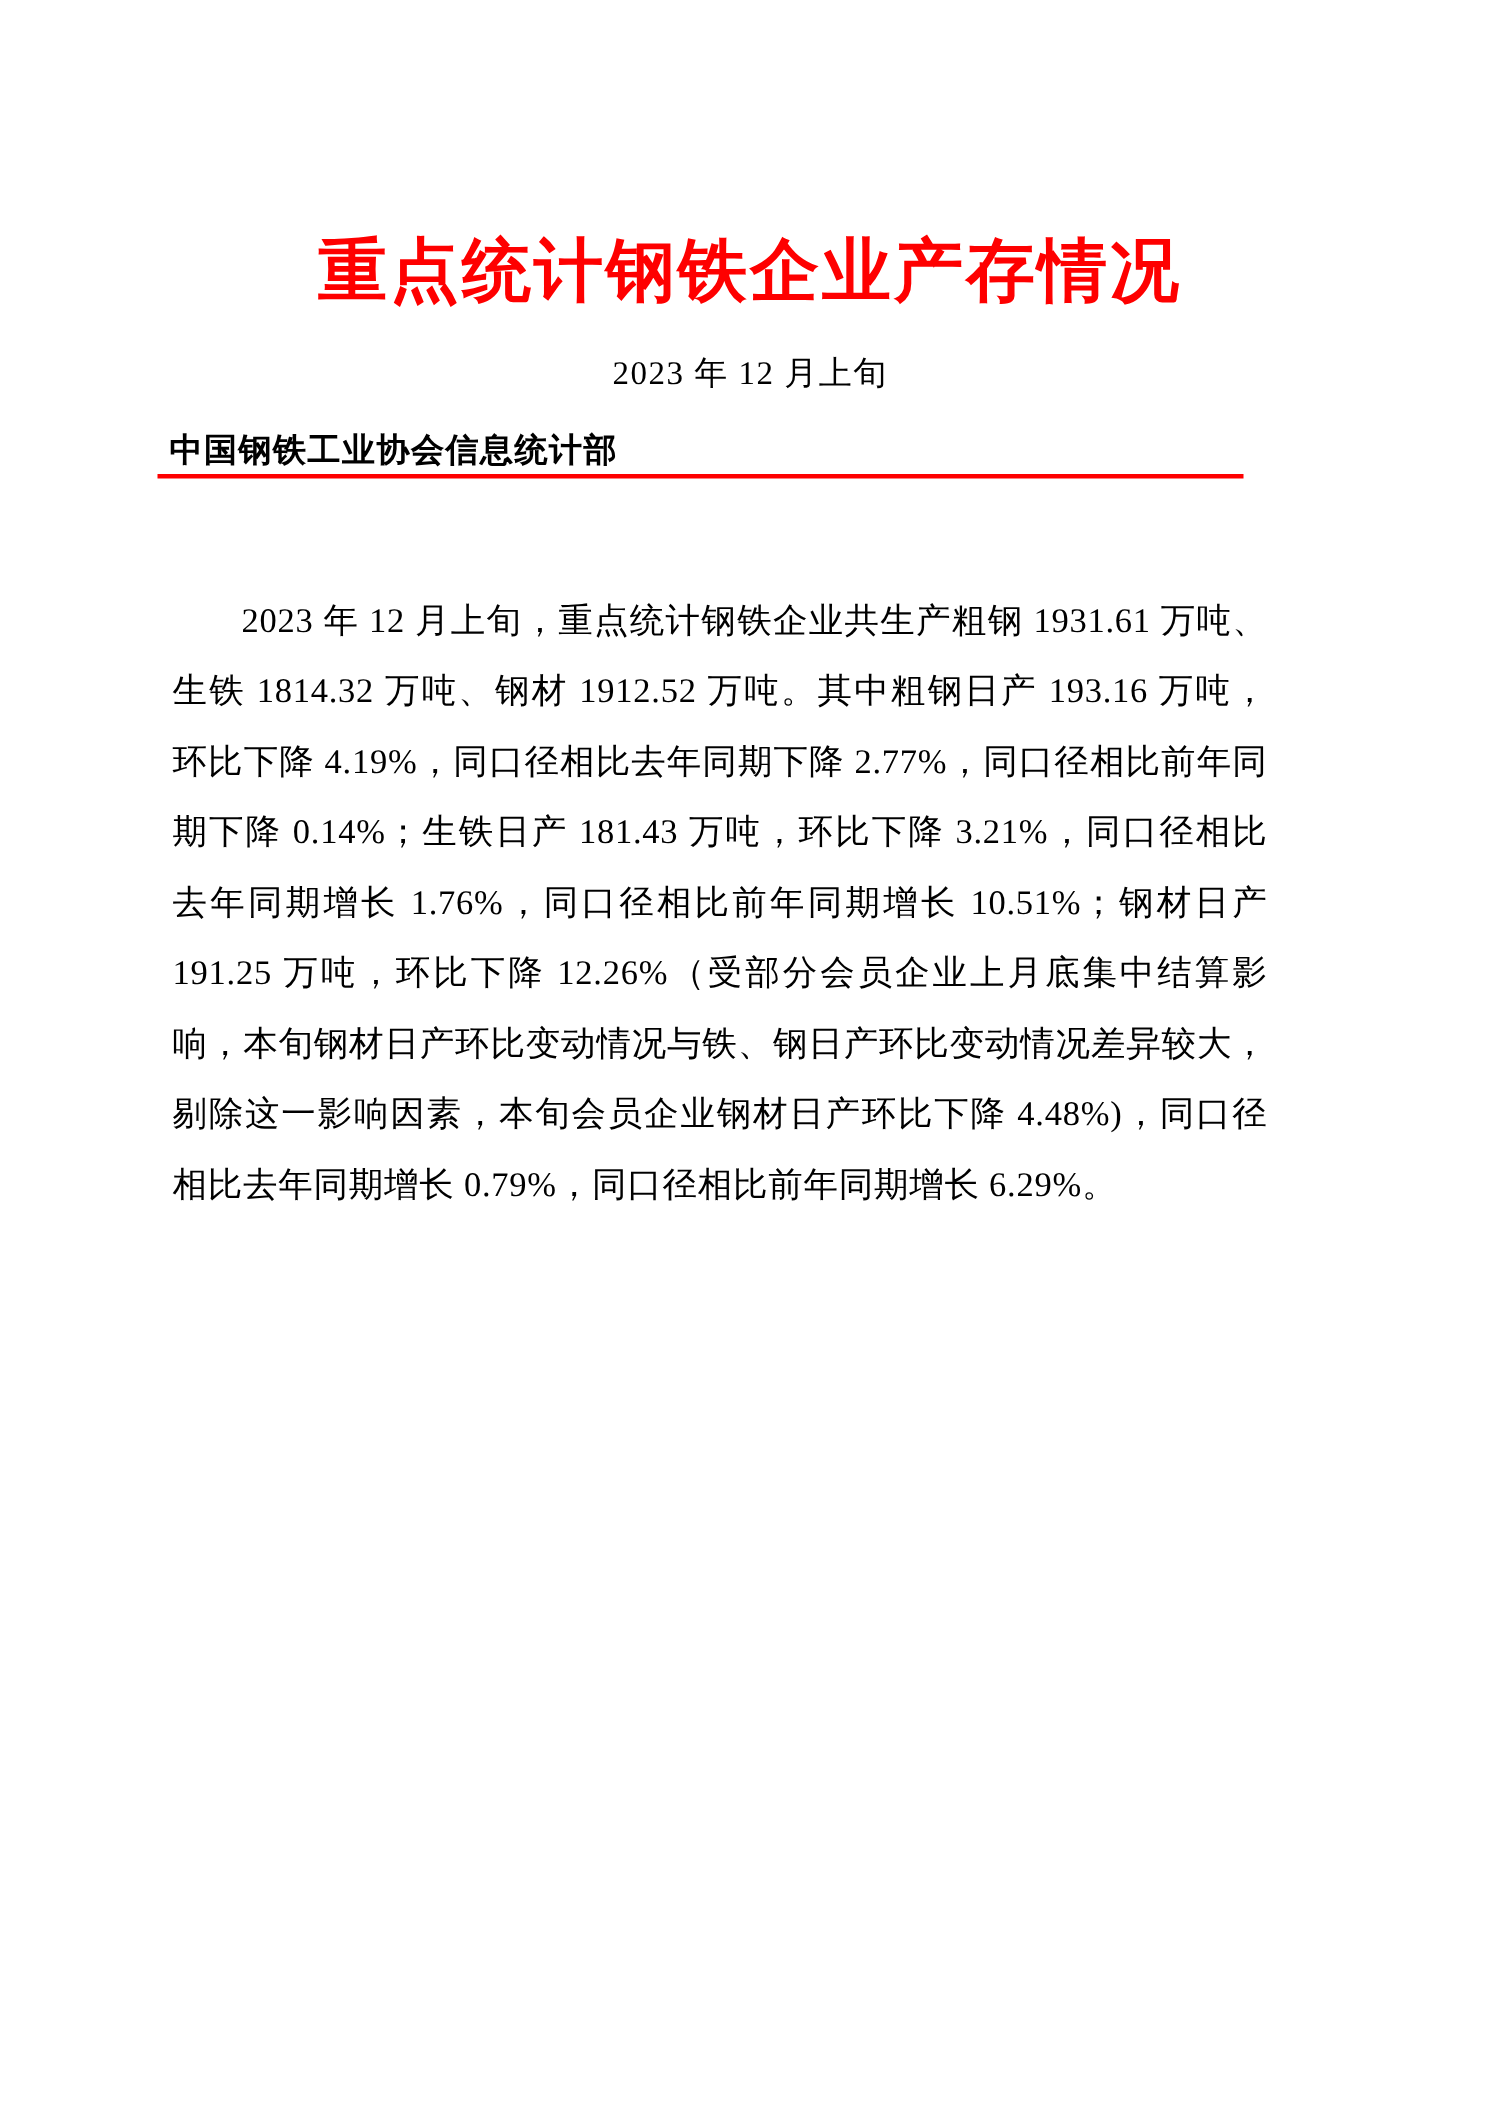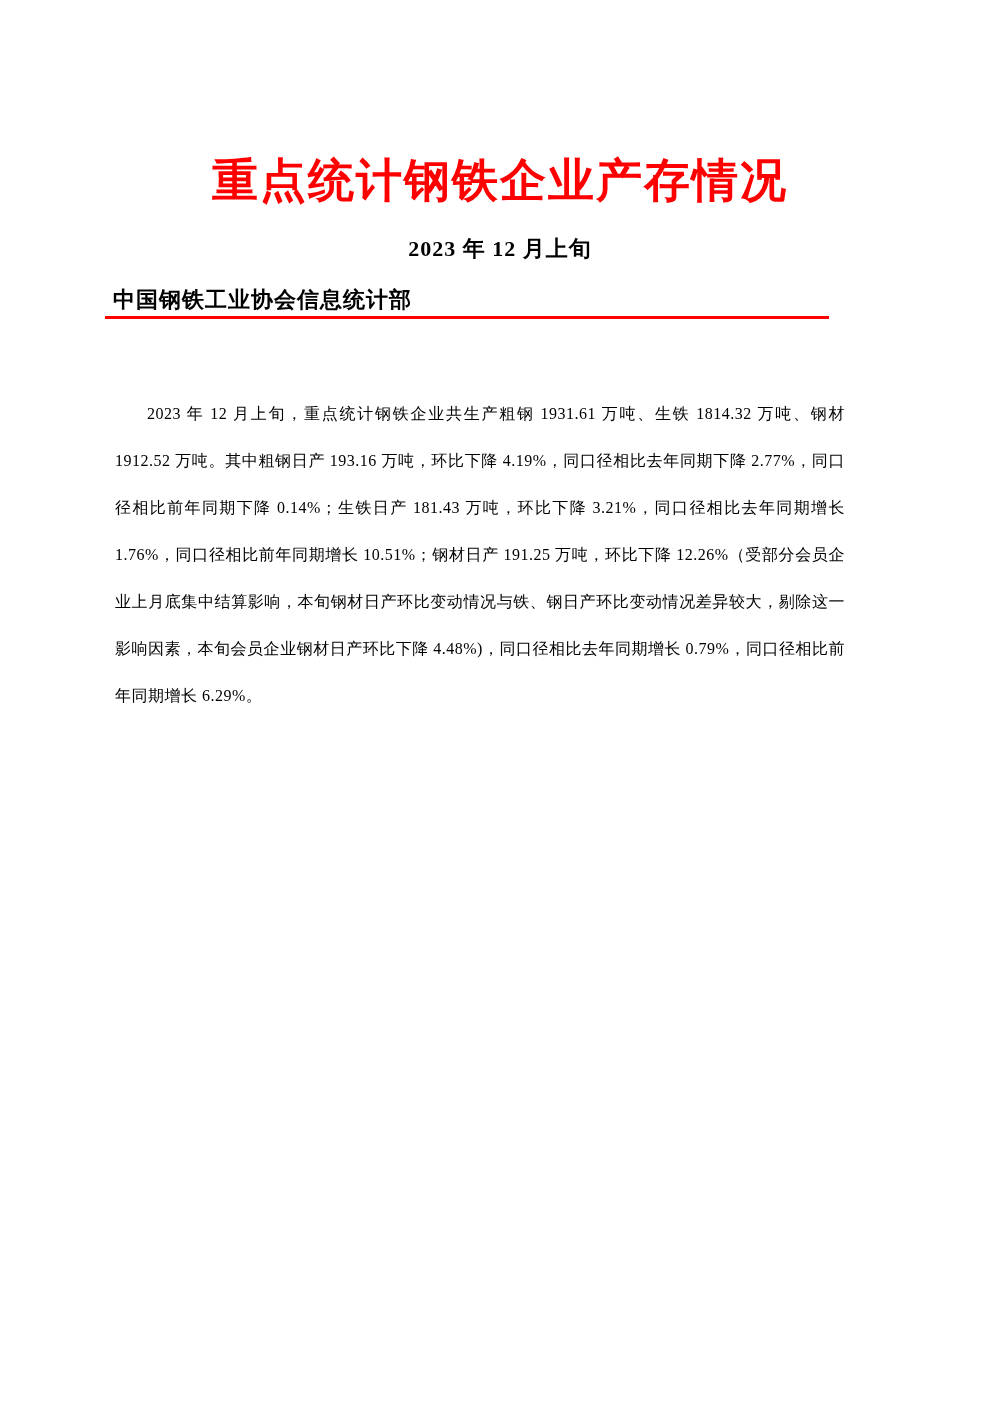--- a/index.html
+++ b/index.html
@@ -31,21 +31,21 @@
     color: var(--title-red, #fe0000);
   }
   .doc-subtitle {
     position: absolute;
     top: 234px;
     left: 0;
     width: 100%;
     margin: 0;
     text-align: center;
     font-size: 22px;
-    font-weight: bold;
+    font-weight: normal;
     letter-spacing: 1px;
   }
   .department {
     position: absolute;
     top: 285px;
     left: 113px;
     margin: 0;
     font-size: 22px;
     font-weight: bold;
     letter-spacing: 1px;
@@ -56,21 +56,21 @@
     left: 105px;
     width: 724px;
     height: 3px;
     background: var(--rule-red, #fe0000);
   }
   .body-text {
     position: absolute;
     top: 390px;
     left: 115px;
     width: 730px;
-    font-size: 16px;
+    font-size: 23px;
     line-height: 47px;
     letter-spacing: 0.5px;
     text-align: justify;
     text-justify: inter-ideograph;
   }
   .body-text p {
     margin: 0;
     text-indent: 2em;
   }
   .page-number {

